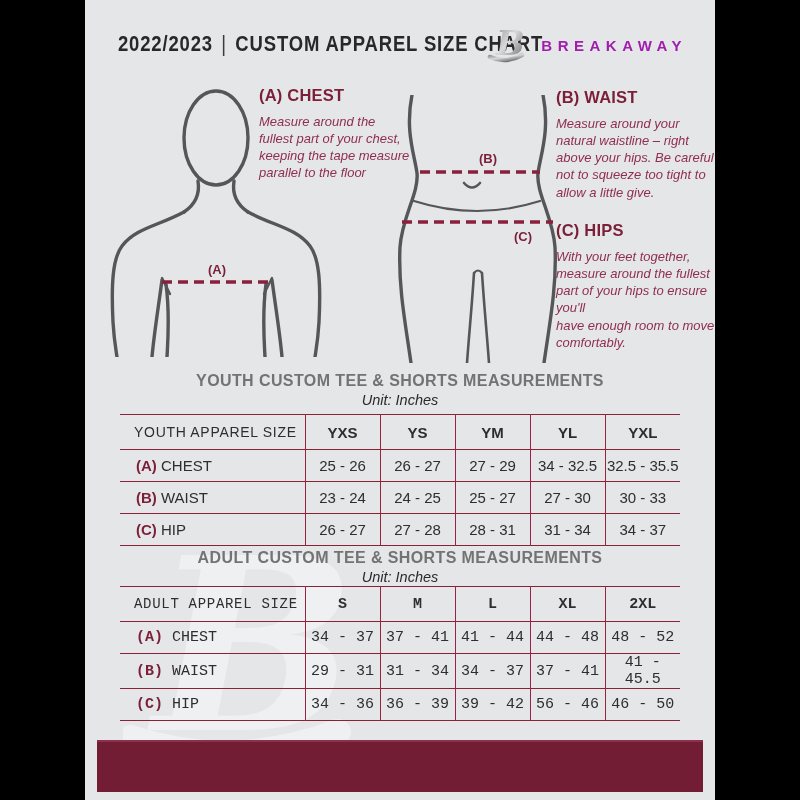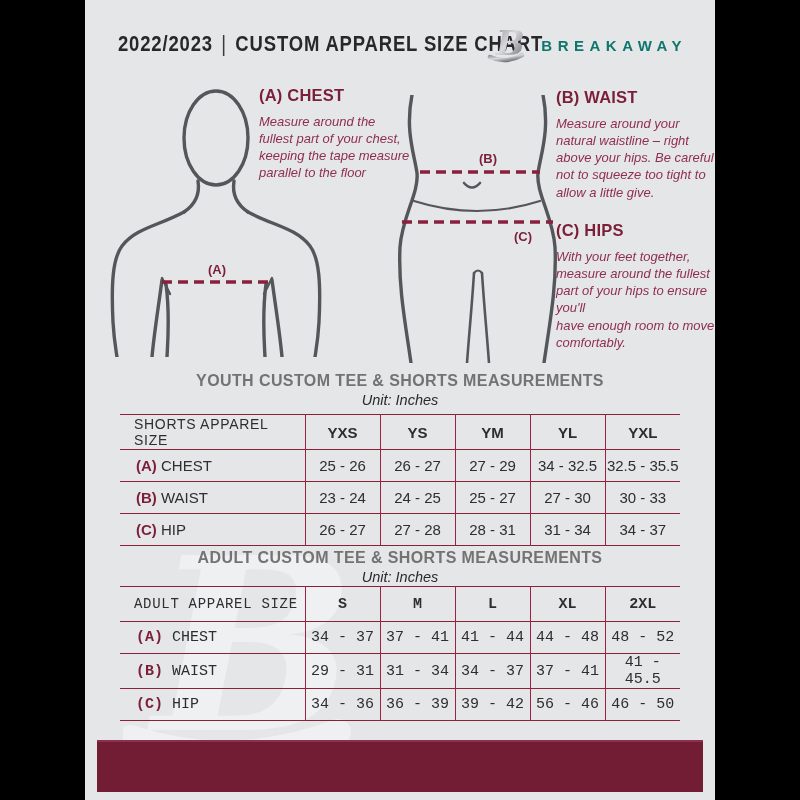--- a/index.html
+++ b/index.html
@@ -9,21 +9,21 @@
   .sidebar{position:absolute;top:0;width:85px;height:800px;background:#000;}
   .sidebar.left{left:0;} .sidebar.right{right:0;}
 
   
   .header{position:absolute;left:0;top:24px;width:630px;height:44px;}
   .title-wrap{position:absolute;left:33px;top:7px;white-space:nowrap;
       transform:scaleX(0.84);transform-origin:left center;
       font-weight:700;font-size:22px;letter-spacing:1px;color:#28282a;}
   .title-wrap .sep{margin:0 10px;font-weight:400;color:#3a3a3c;}
   .brand{position:absolute;right:28px;top:0;display:flex;align-items:center;gap:9px;}
-  .brand-name{font-weight:700;font-size:15px;letter-spacing:5.5px;color:#0f766e;}
+  .brand-name{font-weight:700;font-size:15px;letter-spacing:5.5px;color:#a21caf;}
 
   
   .instr{position:absolute;z-index:2;}
   .instr h3{margin:0;font-size:16.5px;font-weight:700;color:#7b1f39;letter-spacing:0.2px;}
   .instr p{margin:8px 0 0 0;font-size:13px;font-style:italic;color:#8f2e4d;line-height:1.32;}
   .instr.hips p{white-space:pre-line;}
   #instr-chest{left:174px;top:86px;width:152px;}
   #instr-waist{left:471px;top:88px;width:160px;}
   #instr-hips{left:471px;top:221px;width:162px;}
 
@@ -148,21 +148,21 @@
     <colgroup>
         <col class="c0">
         <col class="cn">
         <col class="cn">
         <col class="cn">
         <col class="cn">
         <col class="cn">
       </colgroup>
     <tbody>
         <tr class="head">
-      <th>SHORTS APPAREL SIZE</th>
+      <th>YOUTH APPAREL SIZE</th>
       <th>YXS</th>
       <th>YS</th>
       <th>YM</th>
       <th>YL</th>
       <th>YXL</th>
     </tr>
     <tr class="data">
       <td><span class="pfx">(A)</span> <span>CHEST</span></td>
       <td>25 - 26</td>
       <td>26 - 27</td>

